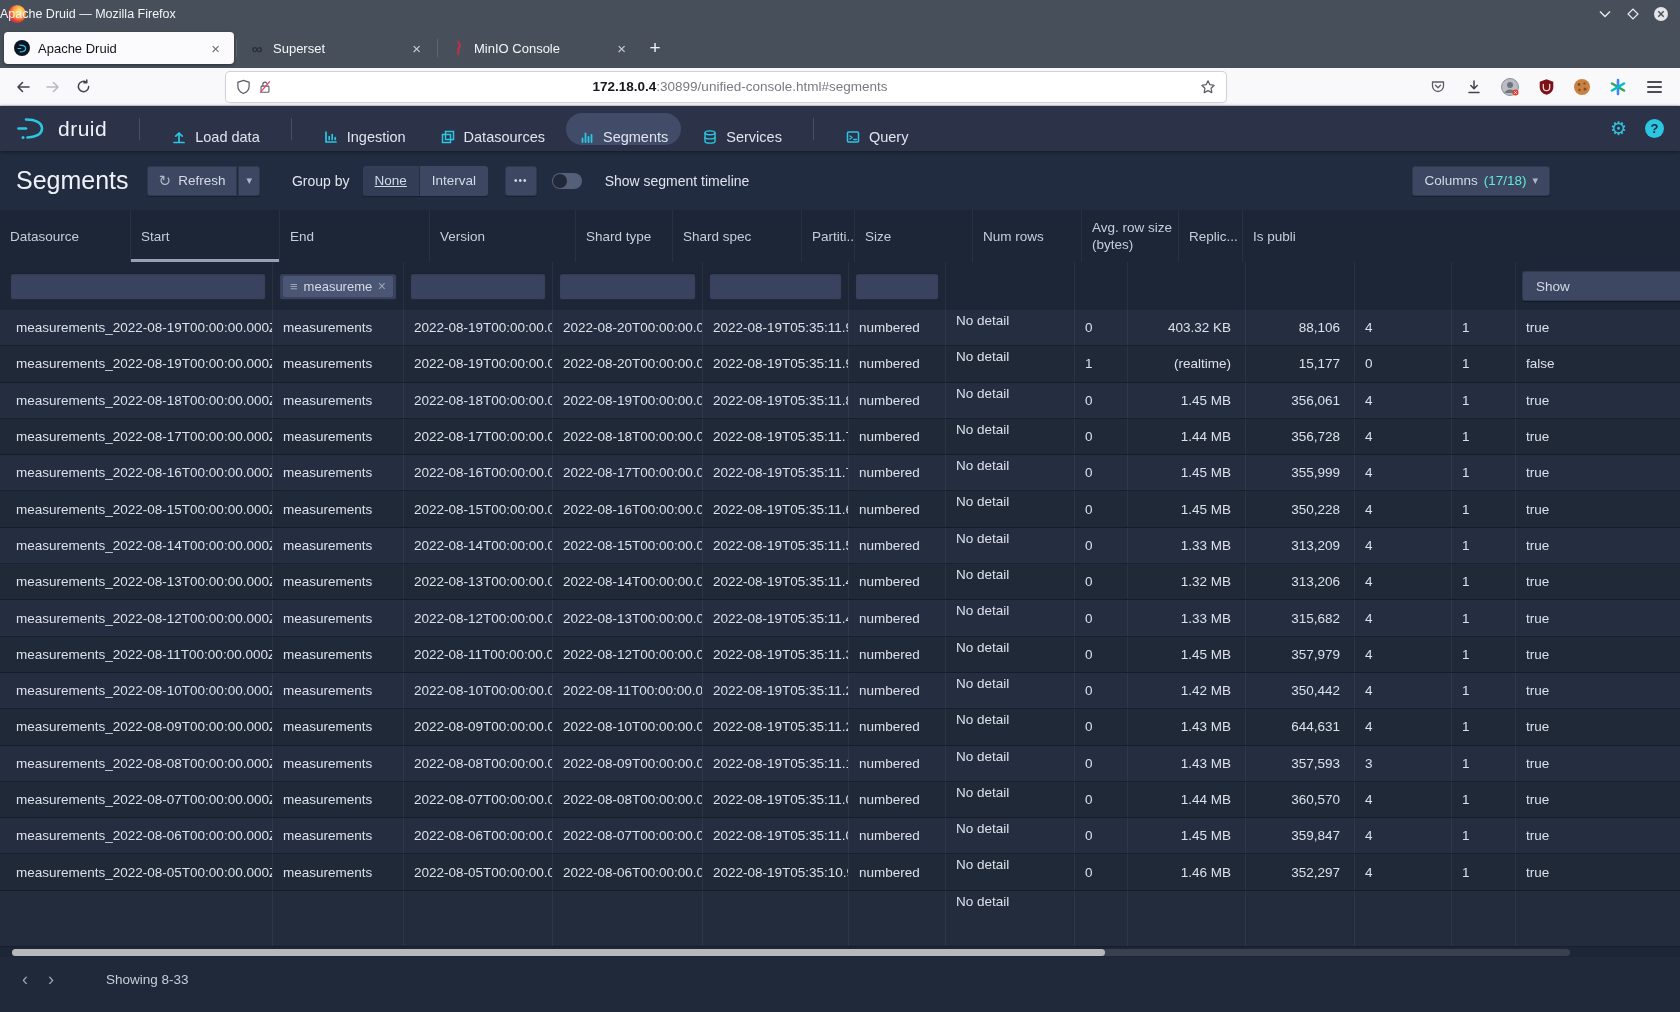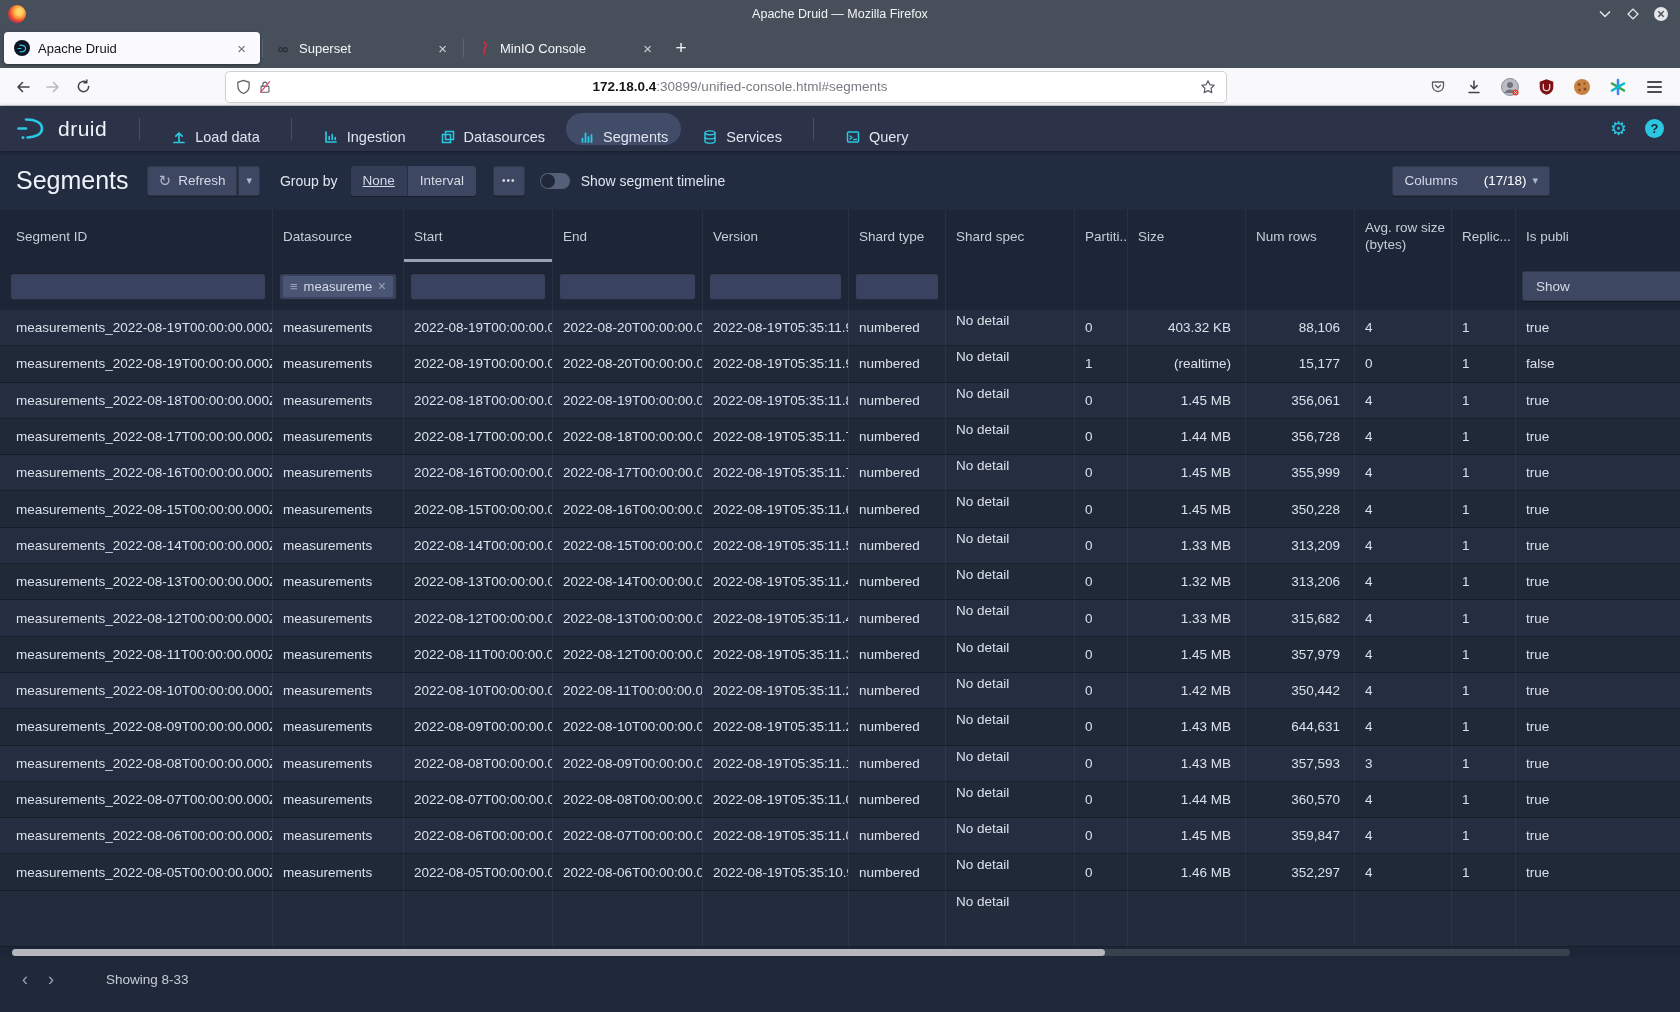--- a/index.html
+++ b/index.html
@@ -4,21 +4,21 @@
 <style>
   * { margin:0; padding:0; box-sizing:border-box; }
   html,body { width:1680px; height:1012px; overflow:hidden; background:#1f2939;
     font-family:"Liberation Sans","DejaVu Sans",sans-serif; }
   .screen { width:1680px; height:1012px; display:flex; flex-direction:column; position:relative; }
 
   
   .titlebar { height:28px; background:#47505a; display:flex; align-items:center; position:relative; flex:0 0 auto; }
   .ff-logo { width:18px; height:18px; border-radius:50%; margin-left:8px;
     background:radial-gradient(circle at 62% 38%, #ffd567 0 18%, #ff9a3c 38%, #e23b2e 62%, #8c2ea0 95%); }
-  .win-title { position:absolute; left:0; right:0; text-align:center; color:#f3f4f6; font-size:12.5px; }
+  .win-title { position:absolute; left:0; right:0; color:#f3f4f6; font-size:12.5px; }
   .win-controls { margin-left:auto; display:flex; gap:10px; padding-right:10px; z-index:2; }
   .win-btn { width:18px; height:18px; display:flex; align-items:center; justify-content:center; }
 
   .tabbar { height:40px; background:#47505a; display:flex; align-items:center; padding-left:4px; flex:0 0 auto; }
   .tab { height:32px; display:flex; align-items:center; gap:8px; padding:0 10px; border-radius:4px;
     font-size:13px; color:#f5f6f8; position:relative; }
   .tab.active { background:#fbfbfe; color:#15141a; box-shadow:0 1px 3px rgba(0,0,0,.4); }
   .tab .close { margin-left:auto; font-size:15px; line-height:1; opacity:.75; padding:1px 4px; border-radius:3px; }
   .tab.active .close { color:#3e3e44; }
   .tab-sep { width:1px; height:18px; background:#5e6770; margin:0 2px; }
@@ -54,30 +54,30 @@
     font-weight:bold; display:flex; align-items:center; justify-content:center; }
 
   .view-header { height:59px; background:#222c40; display:flex; align-items:center; padding:0 16px; flex:0 0 auto; }
   .page-title { color:#eef2f8; font-size:25px; font-weight:400; margin-right:18px; }
   .btn { height:30px; background:#3d4762; border-radius:3px; color:#d3d9e5; font-size:13.5px;
     display:flex; align-items:center; padding:0 12px; box-shadow:inset 0 0 0 1px rgba(0,0,0,.2), 0 1px 1px rgba(0,0,0,.3); }
   .split { display:flex; gap:1px; }
   .split .btn:first-child { border-radius:3px 0 0 3px; }
   .split .btn:last-child { border-radius:0 3px 3px 0; padding:0 8px; }
   .caret { font-size:11px; color:#aeb6c6; }
-  .label-dim { color:#dfe4ee; font-size:14px; }
+  .label-dim { color:#dfe4ee; font-size:14px;margin-left:12px; }
   .seg-group { display:flex; border-radius:3px; overflow:hidden; box-shadow:0 1px 1px rgba(0,0,0,.3); }
   .seg-group .btn { border-radius:0; box-shadow:none; }
   .seg-group .btn.pressed { background:#333d56;text-decoration:underline; }
   .seg-group .btn + .btn { border-left:1px solid rgba(0,0,0,.35); }
   .toggle { width:30px; height:16px; border-radius:9px; background:#555f78; position:relative; }
   .toggle .knob { position:absolute; left:1px; top:1px; width:14px; height:14px; border-radius:50%; background:#20283a; }
   .spacer { flex:1; }
   .columns-btn { margin-right:114px; gap:6px; }
-  .muted { color:#ffffff;margin-left:20px; }
+  .muted { color:#5eead4; }
 
   
   .table-area { background:#1c2636; flex:0 0 auto; }
   .trow { display:flex; width:1680px; }
   .th, .fcell, .cell { flex:0 0 auto; border-right:1px solid rgba(255,255,255,.055); position:relative;
     overflow:hidden; white-space:nowrap; }
   .c0{width:273px}.c1{width:131px}.c2{width:149px}.c3{width:150px}.c4{width:146px}.c5{width:97px}
   .c6{width:129px}.c7{width:53px}.c8{width:118px}.c9{width:109px}.c10{width:97px}.c11{width:64px}.c12{width:170px;border-right:none}
   .thead { height:52px; }
   .th { display:flex; flex-direction:column; justify-content:center; padding:0 10px; color:#c6cdda;
@@ -137,21 +137,21 @@
       <div class="win-btn">
         <svg width="16" height="16" viewBox="0 0 16 16">
             <circle cx="8" cy="8" r="7" fill="#e3e5e8"></circle>
             <path d="M5.3 5.3l5.4 5.4M10.7 5.3l-5.4 5.4" stroke="#474f58" stroke-width="1.4"></path>
           </svg>
       </div>
     </div>
   </div>
 
   <div class="tabbar">
-    <div class="tab active" style="width:256px">
+    <div class="tab active" style="width:230px">
       <span class="favicon fav-druid">
         <svg width="11" height="11" viewBox="0 0 16 16">
             <path d="M4 3c5 0 8.5 2 8.5 5S9 13 4.5 13" stroke="#2bc7e1" stroke-width="1.8" fill="none" stroke-linecap="round"></path>
             <path d="M1.5 8h4" stroke="#2bc7e1" stroke-width="1.8" stroke-linecap="round"></path>
           </svg>
       </span>
       <span>Apache Druid</span>
       <span class="close">×</span>
     </div>
     <div class="tab-sep"></div>
@@ -349,23 +349,20 @@
     <div class="spacer"></div>
     <div class="btn columns-btn">
       <span>Columns</span>
       <span class="muted">(17/18)</span>
       <span class="caret">▾</span>
     </div>
   </div>
 
   <div class="table-area">
     <div class="trow thead">
-        <div class="th c0">
-          <span>Segment ID</span>
-        </div>
         <div class="th c1">
           <span>Datasource</span>
         </div>
         <div class="th c2 sorted">
           <span>Start</span>
         </div>
         <div class="th c3">
           <span>End</span>
         </div>
         <div class="th c4">

